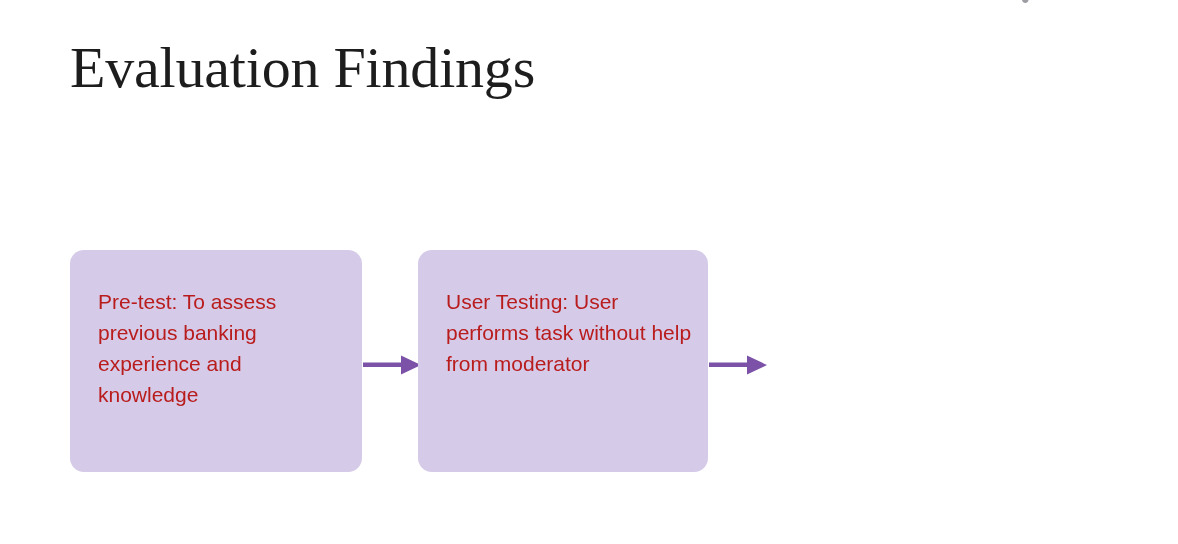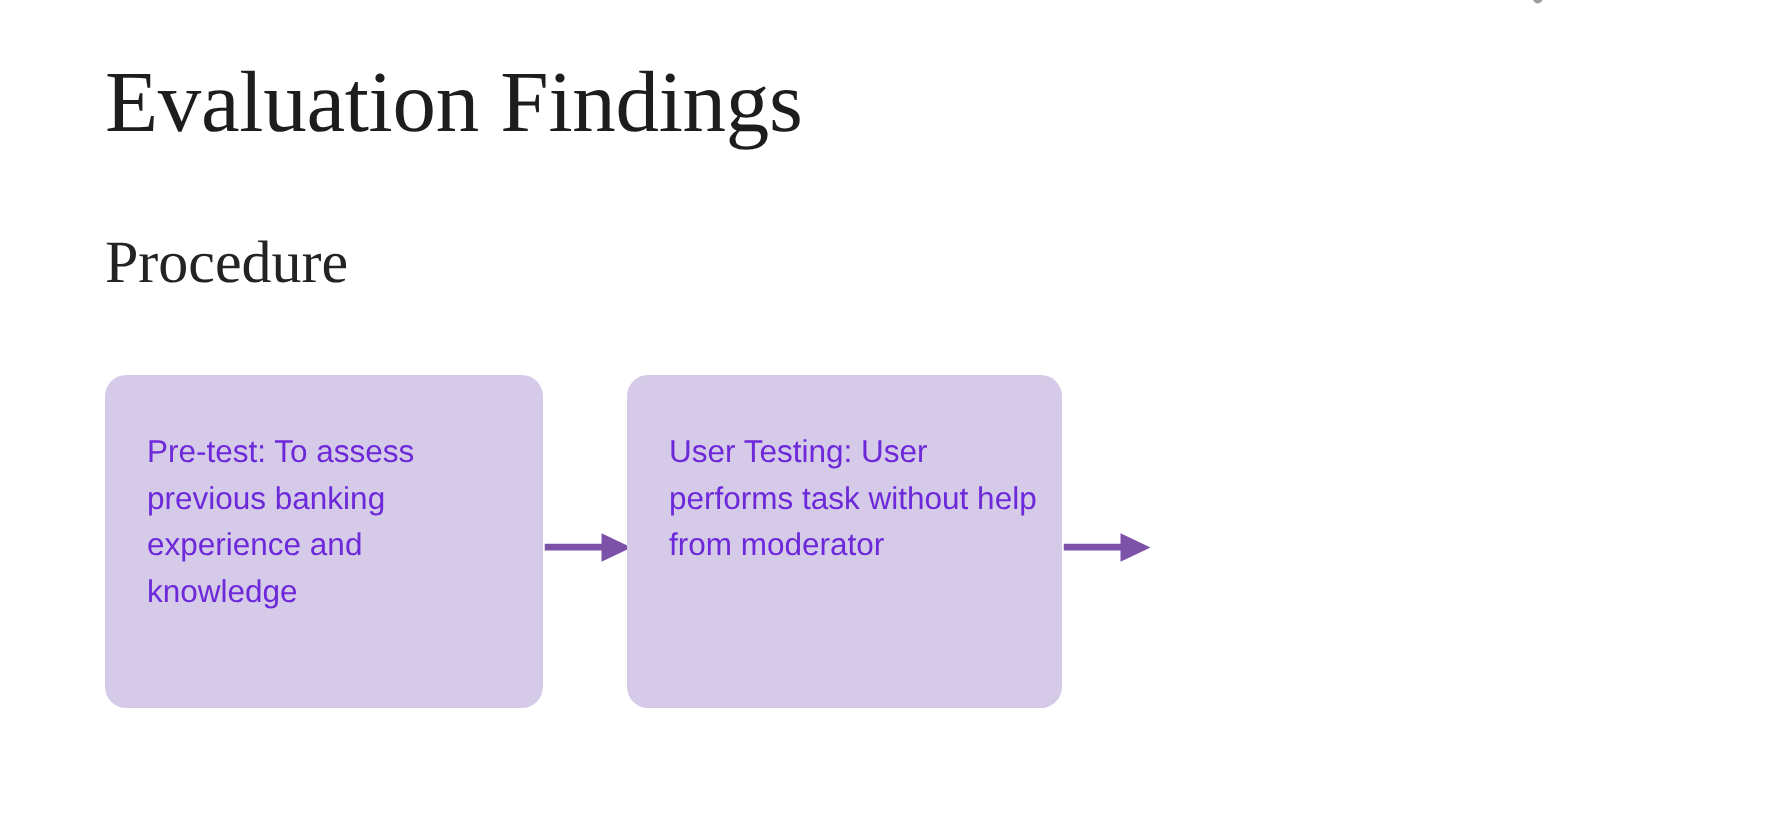--- a/index.html
+++ b/index.html
@@ -89,21 +89,21 @@
 
   .flow-step.step-1 { left: 70px;  width: 292px; }
   .flow-step.step-2 { left: 418px; width: 290px; }
   .flow-step.step-3 { left: 763px; width: 292px; }
 
   .step-text {
     margin: 0;
     font-family: "Liberation Sans", sans-serif;
     font-size: 21px;
     line-height: 31px;
-    color: #6d28d9;
+    color: #b91c1c;
     font-weight: 400;
     letter-spacing: 0px;
   }
 
   .step-1 .step-text { width: 196px; }
   .step-2 .step-text { width: 252px; }
   .step-3 .step-text { width: 252px; }
 
   
   .flow-arrow {
@@ -118,21 +118,20 @@
 </style>
 </head>
 <body>
 
 <div id="slide">
 
   <div class="top-artifact">· ● ·</div>
 
   <h1 class="slide-title">Evaluation Findings</h1>
 
-  <h2 class="slide-subtitle">Procedure</h2>
 
   <div class="flow">
 
     <div class="flow-step step-1">
       <p class="step-text">Pre-test: To assess previous banking experience and knowledge</p>
     </div>
 
     <div class="flow-arrow arrow-1">
       <svg width="58" height="22" viewBox="0 0 58 22" aria-hidden="true">
         <rect x="0" y="8.5" width="41" height="4.5" fill="#7b52a8"></rect>

